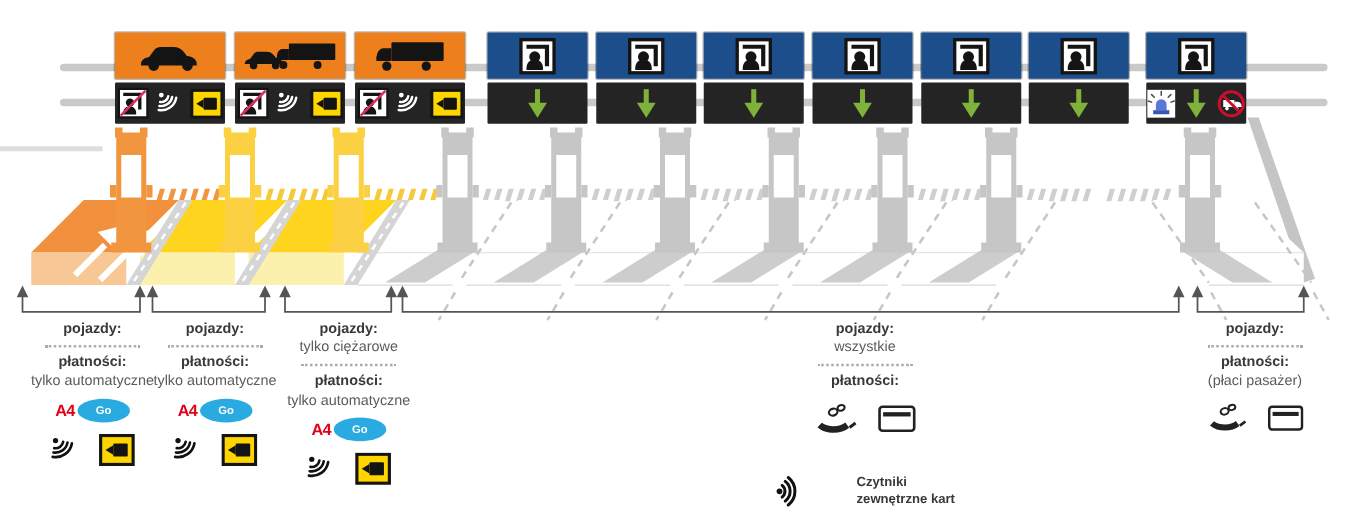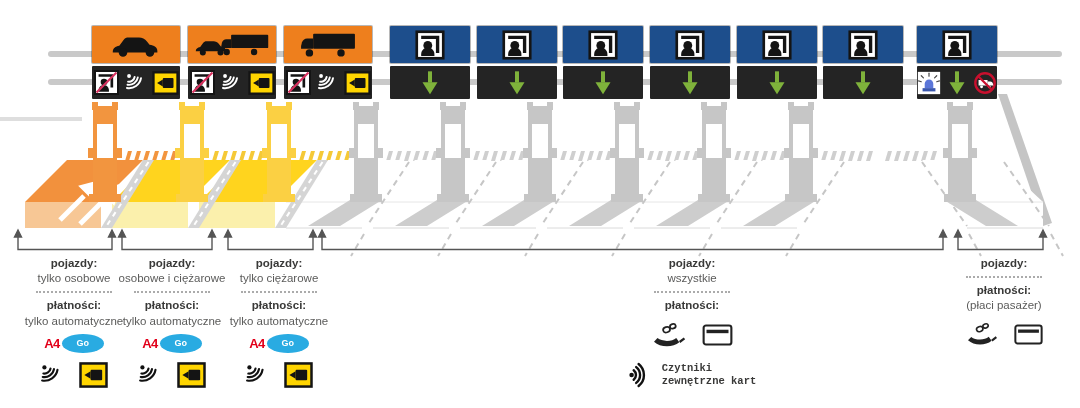--- a/index.html
+++ b/index.html
@@ -17,21 +17,21 @@
        color:#5b5b5a;line-height:1.32;}
   .lt{font-weight:700;color:#393938;text-align:center;}
   .lv{white-space:pre-line;}
   .dots{border-top:2px dotted #ABABAB;width:76px;margin:5px auto 5px;}
   .logo{margin-top:5px;height:21px;}
   .a4{color:#E2001A;font-weight:700;font-size:13px;letter-spacing:-0.5px;}
   .go{display:inline-block;width:42px;height:19px;border-radius:50%;background:#29ABE2;
       color:#fff;font-size:9px;font-weight:700;line-height:19px;text-align:center;
       vertical-align:2px;margin-left:2px;}
   .irow{margin-top:7px;display:flex;justify-content:center;align-items:center;gap:16px;}
-  .reader{margin-top:12px;display:flex;justify-content:center;align-items:center;gap:8px;text-align:left;font-family:Liberation Mono, monospace;}
+  .reader{margin-top:30px;display:flex;justify-content:space-between;align-items:center;gap:8px;text-align:left;}
   .rt{font-weight:700;font-size:10.5px;color:#393938;white-space:pre-line;line-height:1.25;}
 </style>
 </head>
 <body>
 
 <div class="stage">
   <svg id="scene" width="1080" height="408" viewBox="0 0 1080 408">
       <g>
         <rect x="48" y="51" width="1014" height="6" fill="#C9C9C9" rx="3"></rect>
         <rect x="48" y="79" width="1014" height="6" fill="#C9C9C9" rx="3"></rect>
@@ -566,21 +566,20 @@
               <circle cx="19" cy="18.5" r="1.7"></circle>
             </g>
             <line x1="5.5" y1="5.5" x2="22.5" y2="22.5" stroke="#C8102E" stroke-width="2.6"></line>
           </svg>
         </div>
       </div>
     </div>
 
   <div class="leg" style="left:8px;width:132px;">
     <div class="lt">pojazdy:</div>
-    <div class="lv">tylko osobowe</div>
     <div class="dots"></div>
     <div class="lt">płatności:</div>
     <div class="lv">tylko automatyczne</div>
     <div class="logo"><span class="a4">A4</span><span class="go">Go</span></div>
     <div class="irow">
         <svg viewBox="0 0 26 26" width="23" height="23" style="color:rgb(17, 17, 17)">
           <circle cx="5" cy="5" r="2.4" fill="currentColor"></circle>
           <g stroke="currentColor" stroke-width="2.4" fill="none" stroke-linecap="round">
             <path d="M11.9 6.2A7 7 0 0 1 3.8 11.9"></path>
             <path d="M15.8 6.9A11 11 0 0 1 3.1 15.8"></path>
@@ -590,21 +589,20 @@
         <svg viewBox="0 0 30 27" width="29" height="26">
           <rect x="1.5" y="1.5" width="27" height="24" fill="#FFD500" stroke="#141414" stroke-width="2.6"></rect>
           <polygon points="5.5,13.5 12,9.5 12,17.5" fill="#141414"></polygon>
           <rect x="12" y="8" width="12" height="11" rx="1" fill="#141414"></rect>
         </svg>
       </div>
   </div>
 
   <div class="leg" style="left:104px;width:136px;">
     <div class="lt">pojazdy:</div>
-    <div class="lv">osobowe i ciężarowe</div>
     <div class="dots"></div>
     <div class="lt">płatności:</div>
     <div class="lv">tylko automatyczne</div>
     <div class="logo"><span class="a4">A4</span><span class="go">Go</span></div>
     <div class="irow">
         <svg viewBox="0 0 26 26" width="23" height="23" style="color:rgb(17, 17, 17)">
           <circle cx="5" cy="5" r="2.4" fill="currentColor"></circle>
           <g stroke="currentColor" stroke-width="2.4" fill="none" stroke-linecap="round">
             <path d="M11.9 6.2A7 7 0 0 1 3.8 11.9"></path>
             <path d="M15.8 6.9A11 11 0 0 1 3.1 15.8"></path>

